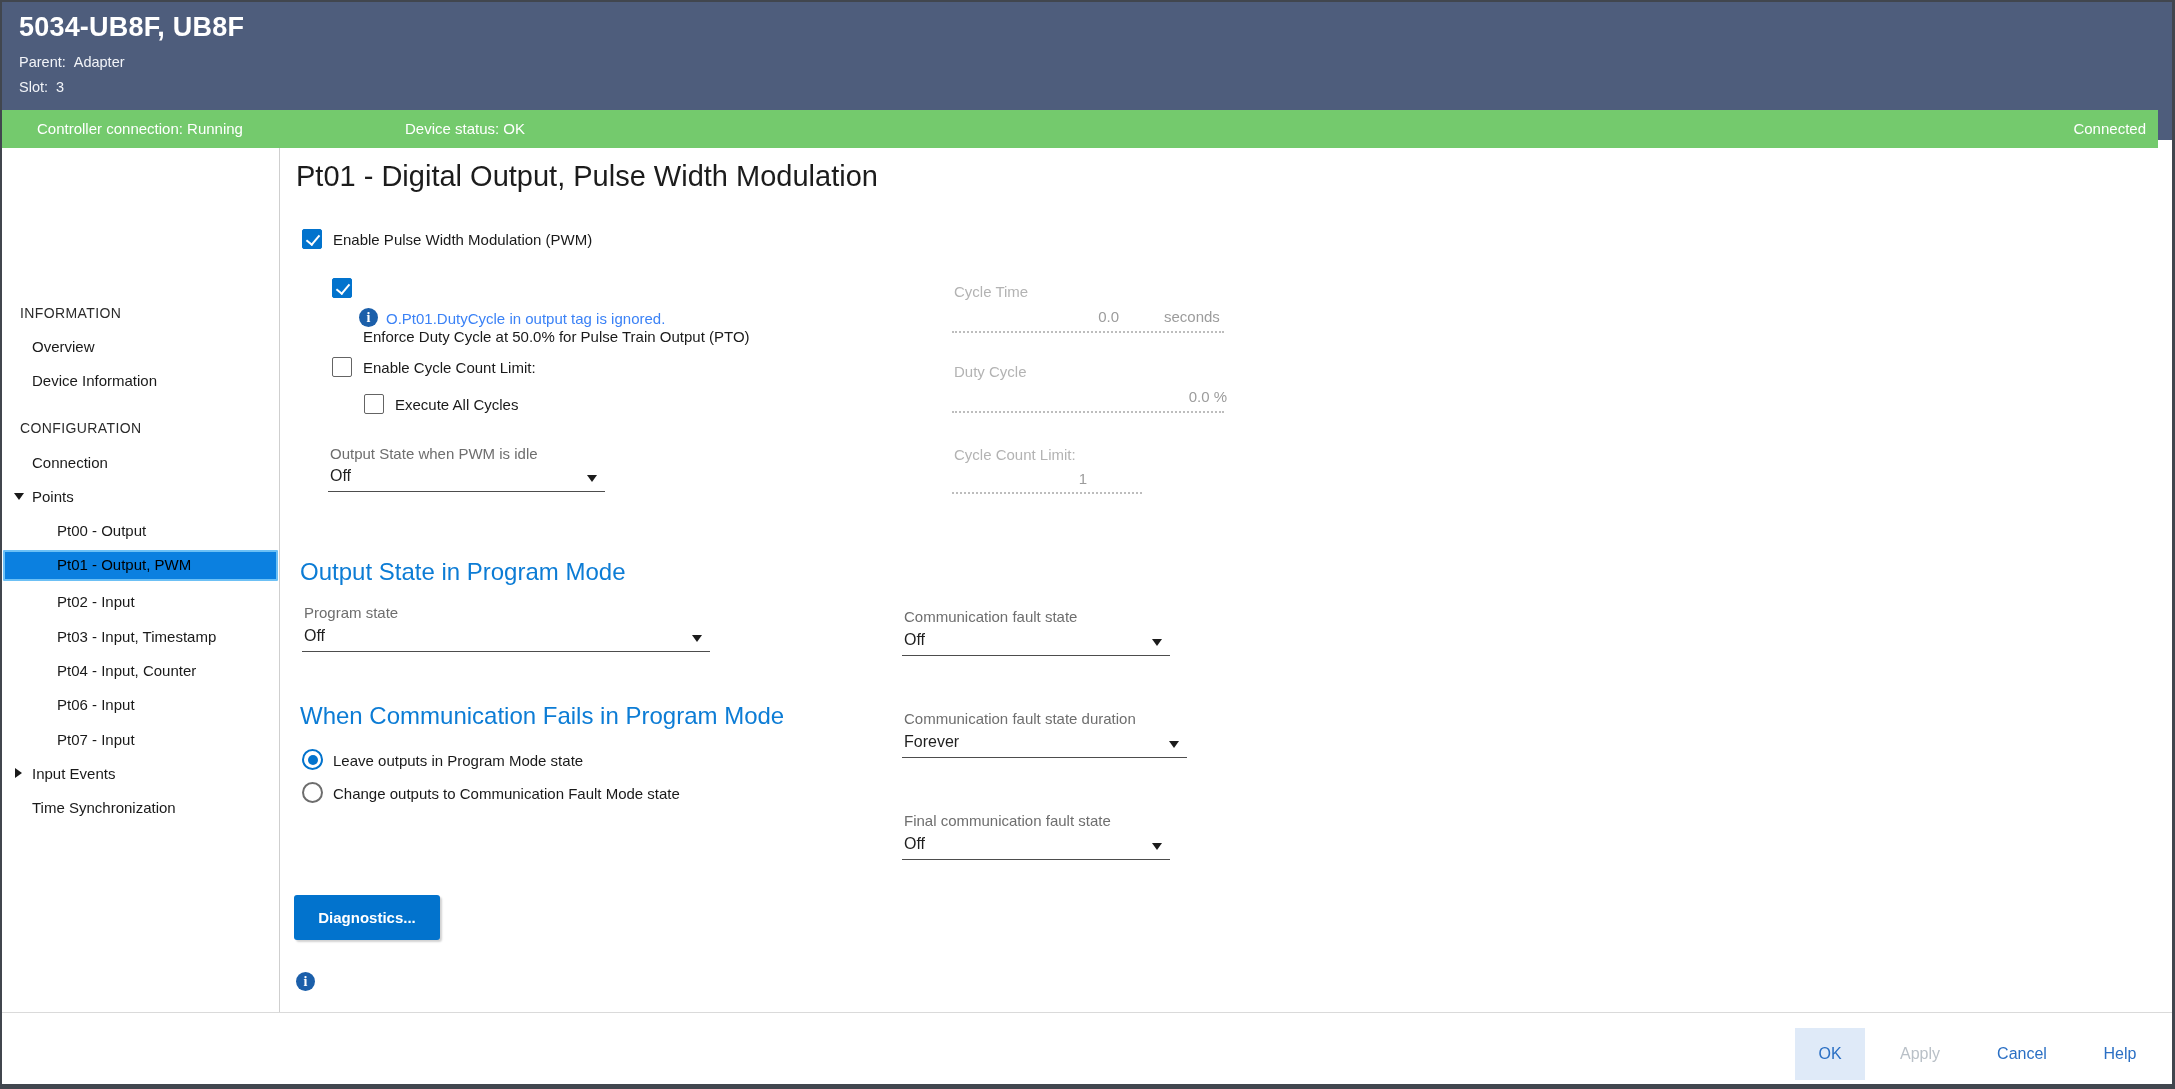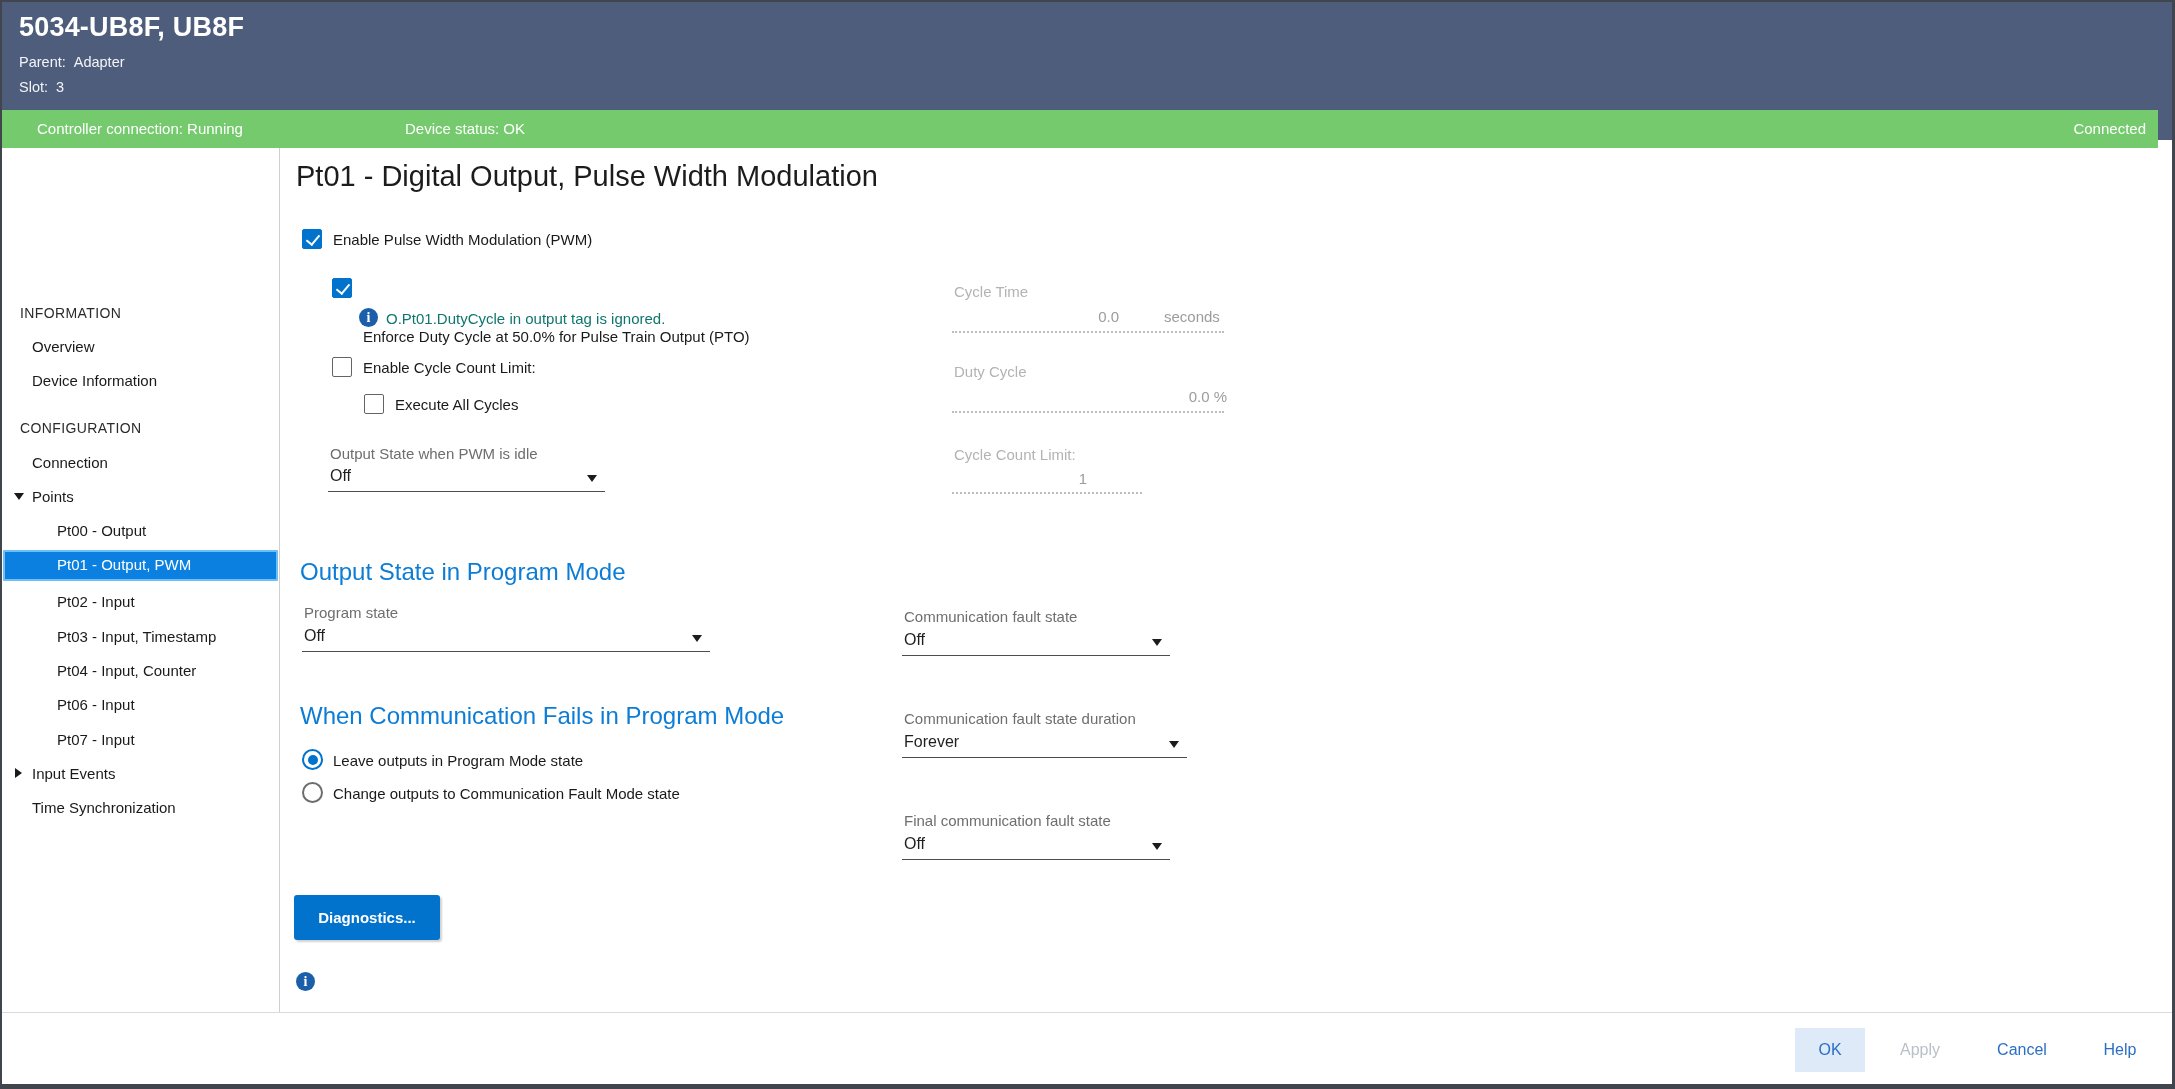--- a/index.html
+++ b/index.html
@@ -23,59 +23,59 @@
   
   .side-divider { position:absolute; left:277px; top:146px; height:864px; width:1px; background:#cfcfcf; }
   .nav { position:absolute; left:0; top:146px; width:277px; height:864px; }
   .nav-h { position:absolute; left:18px; font-size:14px; color:#2b2b2b; letter-spacing:0.4px; }
   .nav-i { position:absolute; left:30px; font-size:15px; color:#1a1a1a; cursor:default; }
   .nav-s { position:absolute; left:55px; font-size:15px; color:#1a1a1a; cursor:default; }
   .nav-sel {
     position:absolute; left:1px; top:402px; width:275px; height:31px;
     background:#0b80e0; border:2px solid #6cc0f5; border-radius:1px;
   }
-  .nav-sel .txt { position:absolute; left:52px; top:4px; font-size:15px; color:#ffffff; }
+  .nav-sel .txt { position:absolute; left:52px; top:4px; font-size:15px; color:#000000; }
   .tri-down { position:absolute; left:12px; width:0; height:0; border-left:5px solid transparent; border-right:5px solid transparent; border-top:7px solid #1a1a1a; }
   .tri-right { position:absolute; left:13px; width:0; height:0; border-top:5px solid transparent; border-bottom:5px solid transparent; border-left:7px solid #1a1a1a; }
 
   
   .page-title { position:absolute; left:294px; top:158px; font-size:29px; color:#1c1c1c; }
   .h-blue { position:absolute; font-size:24px; color:#0c7cd5; }
 
   .cb { position:absolute; width:20px; height:20px; border:1px solid #646464; border-radius:2px; background:#fff; cursor:pointer; }
   .cb.on { background:#0273cd; border-color:#0273cd; }
   .cb.on::after { content:""; position:absolute; left:6px; top:2px; width:6px; height:11px; border:solid #fff; border-width:0 2.5px 2.5px 0; transform:rotate(40deg); }
   .cb-lbl { position:absolute; font-size:15px; color:#1a1a1a; }
 
   .radio { position:absolute; width:21px; height:21px; border-radius:50%; border:2px solid #6d6d6d; background:#fff; cursor:pointer; }
   .radio.on { border-color:#0273cd; }
   .radio.on::after { content:""; position:absolute; left:3.5px; top:3.5px; width:10px; height:10px; border-radius:50%; background:#0273cd; }
 
   .info-ic { position:absolute; width:19px; height:19px; border-radius:50%; background:#1b5faa; color:#fff;
              font-family:"Liberation Serif","DejaVu Serif",serif; font-weight:bold; font-size:14px; text-align:center; line-height:19px; }
-  .info-txt { position:absolute; font-size:15px; color:#0f766e; }
+  .info-txt { position:absolute; font-size:15px; color:#3b82f6; }
 
   .f-lbl { position:absolute; font-size:15px; color:#6e6e6e; }
   .f-lbl.dis { color:#b3b3b3; }
   .dis-val { position:absolute; font-size:15px; color:#9c9c9c; text-align:right; }
   .dis-unit { position:absolute; font-size:15px; color:#9c9c9c; }
   .dot-line { position:absolute; height:1px; border-bottom:2px dotted #bdbdbd; }
 
   .dd { position:absolute; height:26px; border-bottom:1px solid #4d4d4d; cursor:pointer; }
   .dd .val { position:absolute; left:2px; top:1px; font-size:16px; color:#1f1f1f; }
   .dd .caret { position:absolute; right:8px; top:9px; width:0; height:0;
                border-left:5.5px solid transparent; border-right:5.5px solid transparent; border-top:7px solid #1c1c1c; }
 
   .btn-primary { position:absolute; left:292px; top:893px; width:146px; height:45px; background:#0273cd; color:#fff;
                  border:none; border-radius:3px; font-size:15px; font-weight:bold; font-family:inherit; cursor:pointer;
                  box-shadow:2px 2px 2px rgba(0,0,0,0.18); }
 
   
   .foot-divider { position:absolute; left:0; right:0; top:1010px; height:1px; background:#dadada; }
-  .fbtn { position:absolute; top:1026px; height:44px; border:none; background:transparent; font-family:inherit;
+  .fbtn { position:absolute; top:1026px; height:52px; border:none; background:transparent; font-family:inherit;
           font-size:16px; color:#2a6fc4; cursor:pointer; text-align:center; }
   .fbtn.ok { left:1793px; width:70px; background:#dfeaf8; color:#2a6fc4; }
   .fbtn.apply { left:1876px; width:84px; color:#b9c0c7; cursor:default; }
   .fbtn.cancel { left:1972px; width:96px; }
   .fbtn.help { left:2080px; width:76px; }
 </style>
 </head>
 <body>
 
 <div class="window">

